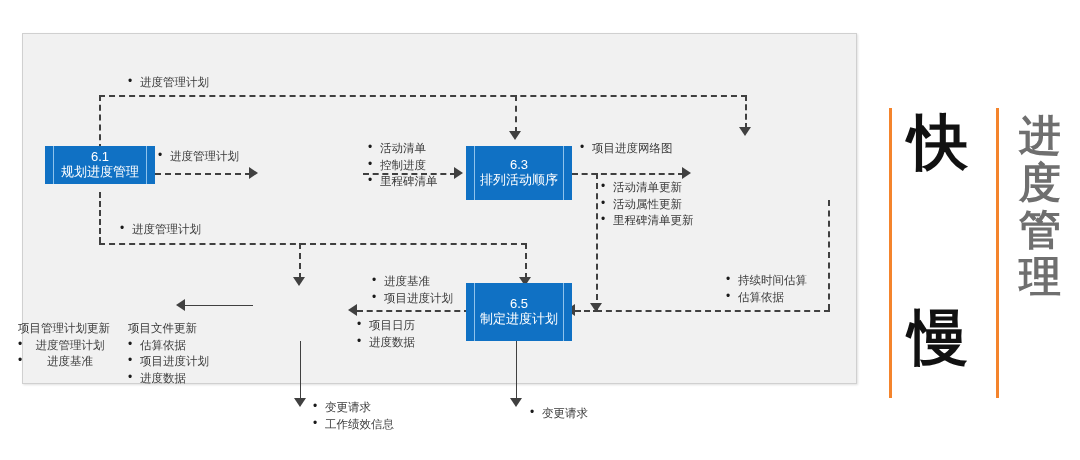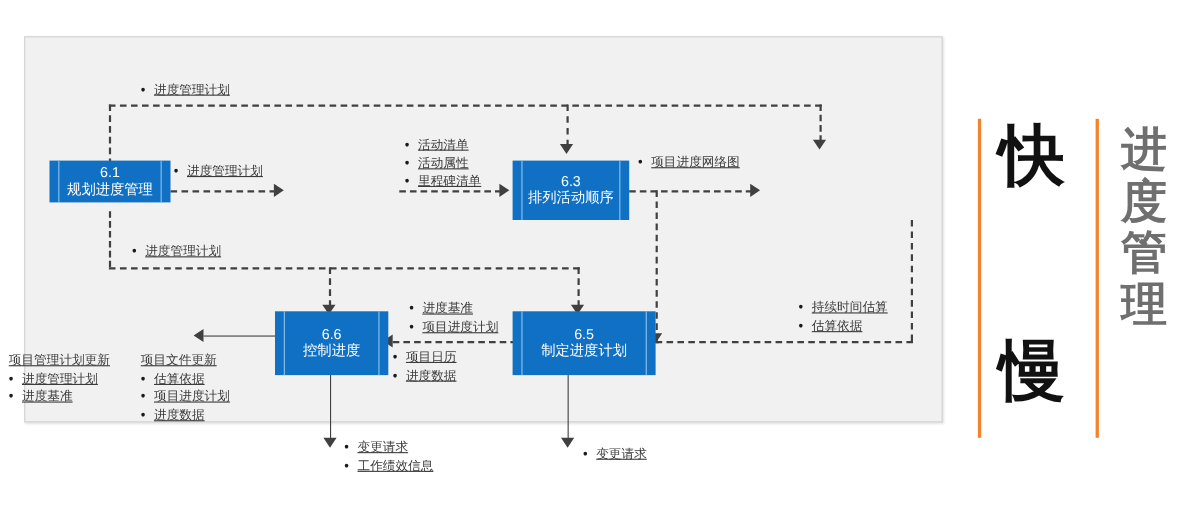--- a/index.html
+++ b/index.html
@@ -27,21 +27,21 @@
   .dv{position:absolute;width:0;border-left:2px dashed #404040;}
   .sv{position:absolute;width:0;border-left:1.6px solid #404040;}
   .sh{position:absolute;height:0;border-top:1.6px solid #404040;}
 
   .ar{position:absolute;width:0;height:0;}
   .ar-d{border-left:6px solid transparent;border-right:6px solid transparent;border-top:9px solid #404040;}
   .ar-r{border-top:6px solid transparent;border-bottom:6px solid transparent;border-left:9px solid #404040;}
   .ar-l{border-top:6px solid transparent;border-bottom:6px solid transparent;border-right:9px solid #404040;}
 
   
-  .note{position:absolute;font-size:11.5px;color:#3b3b3b;white-space:nowrap;line-height:1.45;text-decoration:underline;}
+  .note{position:absolute;font-size:11.5px;color:#3b3b3b;white-space:nowrap;line-height:1.45;}
   .note .li{position:relative;padding-left:12px;}
   .note .li:before{content:"\2022";position:absolute;left:0;top:-1px;font-size:12px;color:#1a1a1a;}
   .note .hd{font-size:11.5px;color:#3b3b3b;}
 
   
   .rail{position:absolute;width:3px;background:#f4842c;}
   .bigch{position:absolute;font-size:60px;font-weight:bold;color:#111111;
          line-height:1;letter-spacing:0;font-family:"DejaVu Sans",sans-serif;}
   .sidecol{position:absolute;font-size:42px;font-weight:bold;color:#6f6f6f;
            line-height:1.12;text-align:center;font-family:"DejaVu Sans",sans-serif;}
@@ -103,71 +103,71 @@
   </div>
 
 
   <div class="pbox" style="left:466px;top:146px;width:106px;height:54px;">
     <div class="inner"></div>
     <div class="num">6.3</div>
     <div class="nm">排列活动顺序</div>
   </div>
 
 
-  <div class="pbox" style="left:466px;top:283px;width:130px;height:58px;">
+  <div class="pbox" style="left:466px;top:283px;width:106px;height:58px;">
     <div class="inner"></div>
     <div class="num">6.5</div>
     <div class="nm">制定进度计划</div>
   </div>
 
-  <div class="pbox" style="left:250px;top:283px;width:103px;height:58px;">
-    <div class="inner"></div>
-    <div class="num">6.6</div>
-    <div class="nm">控制进度</div>
-  </div>
 
   <div class="note" style="left:128px;top:74px;">
     <div class="li">进度管理计划</div>
   </div>
 
   <div class="note" style="left:158px;top:148px;">
     <div class="li">进度管理计划</div>
   </div>
 
   <div class="note" style="left:120px;top:221px;">
     <div class="li">进度管理计划</div>
   </div>
 
-  <div class="note" style="left:368px;top:124px;">
+  <div class="note" style="left:368px;top:140px;">
     <div class="li">活动清单</div>
-    <div class="li">活动属性</div>
+    <div class="li">控制进度</div>
     <div class="li">里程碑清单</div>
   </div>
 
   <div class="note" style="left:580px;top:140px;text-align:right;">
     <div class="li">项目进度网络图</div>
   </div>
 
+  <div class="note" style="left:601px;top:179px;">
+    <div class="li">活动清单更新</div>
+    <div class="li">活动属性更新</div>
+    <div class="li">里程碑清单更新</div>
+  </div>
 
   <div class="note" style="left:726px;top:272px;">
     <div class="li">持续时间估算</div>
     <div class="li">估算依据</div>
   </div>
 
   <div class="note" style="left:372px;top:273px;">
     <div class="li">进度基准</div>
     <div class="li">项目进度计划</div>
   </div>
 
   <div class="note" style="left:357px;top:317px;">
     <div class="li">项目日历</div>
     <div class="li">进度数据</div>
   </div>
 
-  <div class="note" style="left:8px;top:320px;">
+  <div class="note" style="left:18px;top:320px;text-align:center;">
     <div class="hd">项目管理计划更新</div>
     <div class="li">进度管理计划</div>
     <div class="li">进度基准</div>
   </div>
 
   <div class="note" style="left:128px;top:320px;">
     <div class="hd">项目文件更新</div>
     <div class="li">估算依据</div>
     <div class="li">项目进度计划</div>
     <div class="li">进度数据</div>

